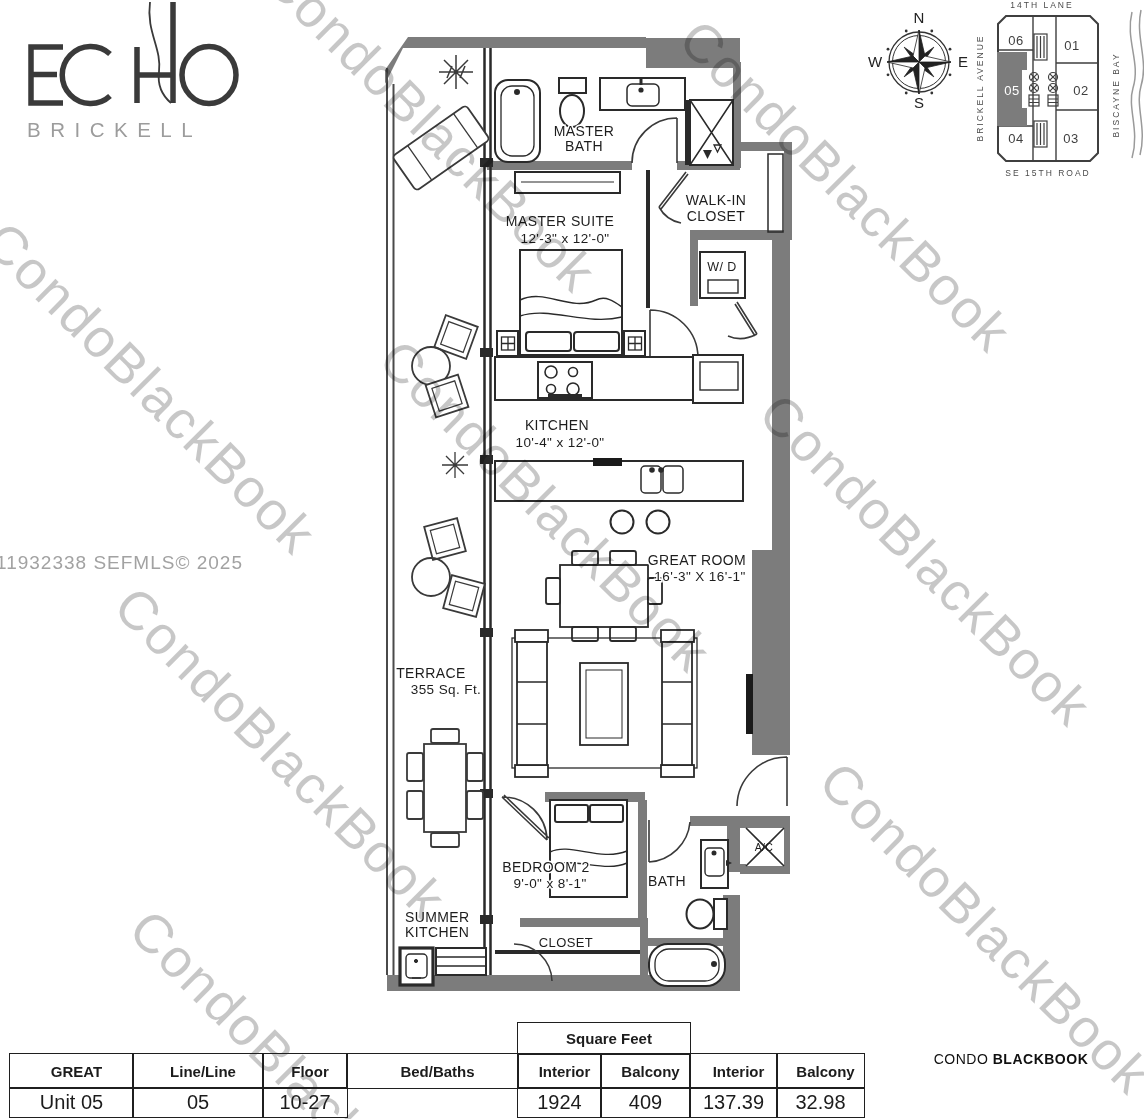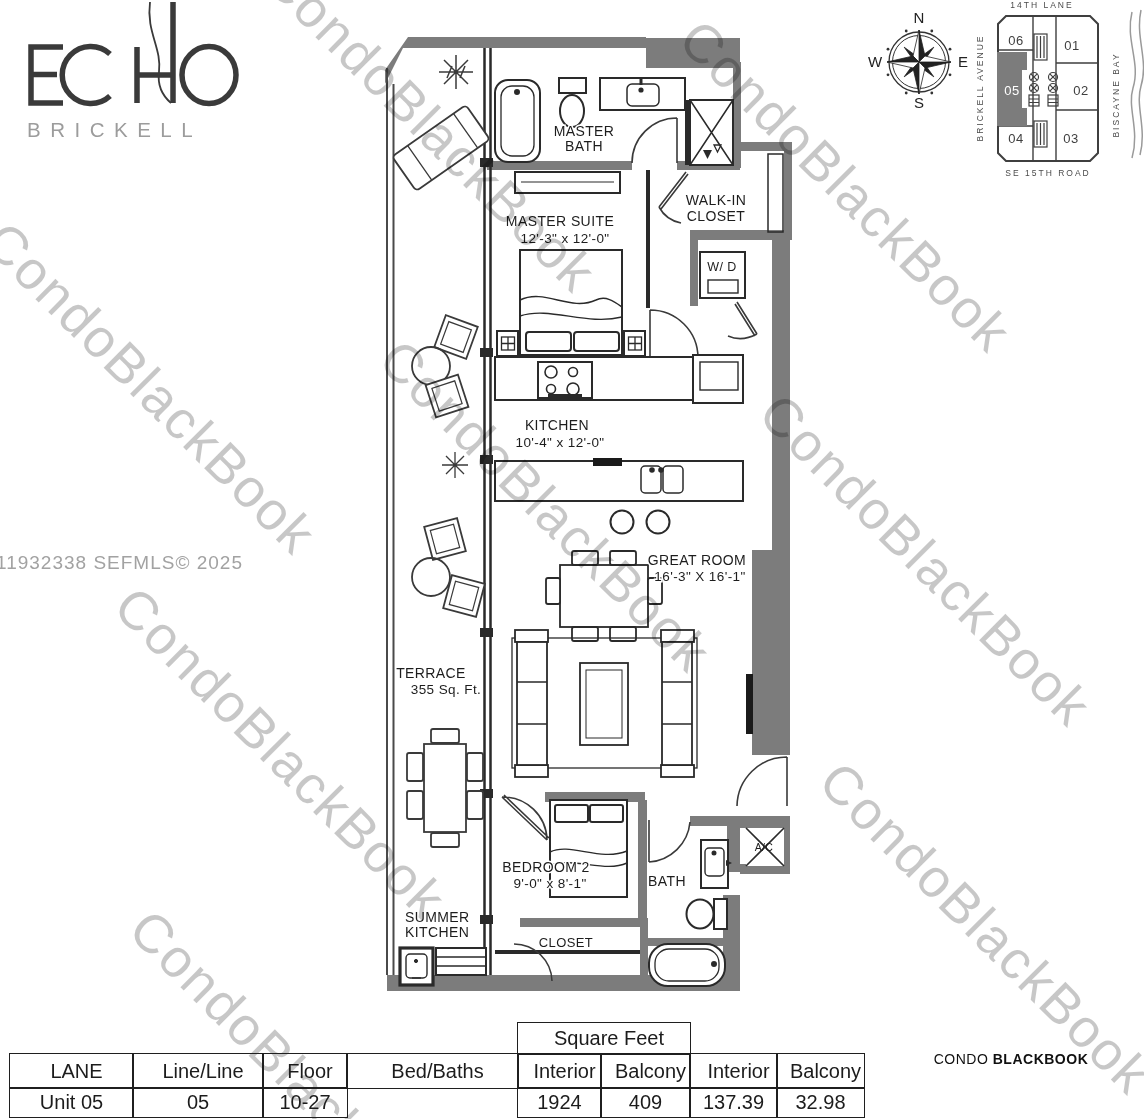--- a/index.html
+++ b/index.html
@@ -11,21 +11,21 @@
   .wm{position:absolute;width:440px;text-align:center;font-size:54px;letter-spacing:2px;
       color:rgba(0,0,0,0.22);transform:rotate(45deg);white-space:nowrap;pointer-events:none;z-index:5;}
   
   #mls{position:absolute;left:-4px;top:552px;font-size:19px;letter-spacing:1px;color:#a2a2a2;z-index:2;}
   
   #spec-table{position:absolute;left:10px;top:1023px;width:854px;z-index:6;display:grid;
       grid-template-columns:123px 130px 84px 171px 83px 89px 87px 87px;
       grid-template-rows:31px 34px 29px;font-size:15px;}
   .t-cell{border:1.5px solid #1f1f1f;display:flex;align-items:center;justify-content:center;
       margin:-0.75px;background:transparent;}
-  .t-head{font-weight:normal;font-size:20px;padding-left:10px;}
+  .t-head{font-weight:bold;font-size:15px;padding-left:10px;}
   .t-val{font-size:20px;}
   
   #footer-brand{position:absolute;left:880px;top:1046px;width:262px;text-align:center;z-index:6;
       font-size:14px;line-height:27px;color:#101010;letter-spacing:0.5px;}
   #footer-brand .b1{font-weight:normal;}
   #footer-brand .b2,#footer-brand .phone{font-weight:bold;}
   #plan-svg{position:absolute;left:0;top:0;z-index:1;}
 </style>
 </head>
 <body>
@@ -365,21 +365,21 @@
   <div class="wm" style="left:625px;top:154px;">CondoBlackBook</div>
   <div class="wm" style="left:325px;top:474px;">CondoBlackBook</div>
   <div class="wm" style="left:60px;top:721px;">CondoBlackBook</div>
   <div class="wm" style="left:705px;top:528px;">CondoBlackBook</div>
   <div class="wm" style="left:765px;top:896px;">CondoBlackBook</div>
   <div class="wm" style="left:75px;top:1044px;">CondoBlackBook</div>
 
   <div id="spec-table">
     <div class="t-cell t-head" style="grid-area:1/5/2/7">Square Feet</div>
 
-    <div class="t-cell t-head" style="grid-area:2/1">LANE</div>
+    <div class="t-cell t-head" style="grid-area:2/1">GREAT</div>
     <div class="t-cell t-head" style="grid-area:2/2">Line/Line</div>
     <div class="t-cell t-head" style="grid-area:2/3">Floor</div>
     <div class="t-cell t-head" style="grid-area:2/4">Bed/Baths</div>
     <div class="t-cell t-head" style="grid-area:2/5">Interior</div>
     <div class="t-cell t-head" style="grid-area:2/6">Balcony</div>
     <div class="t-cell t-head" style="grid-area:2/7">Interior</div>
     <div class="t-cell t-head" style="grid-area:2/8">Balcony</div>
 
     <div class="t-cell t-val" style="grid-area:3/1">Unit 05</div>
     <div class="t-cell t-val" style="grid-area:3/2">05</div>

